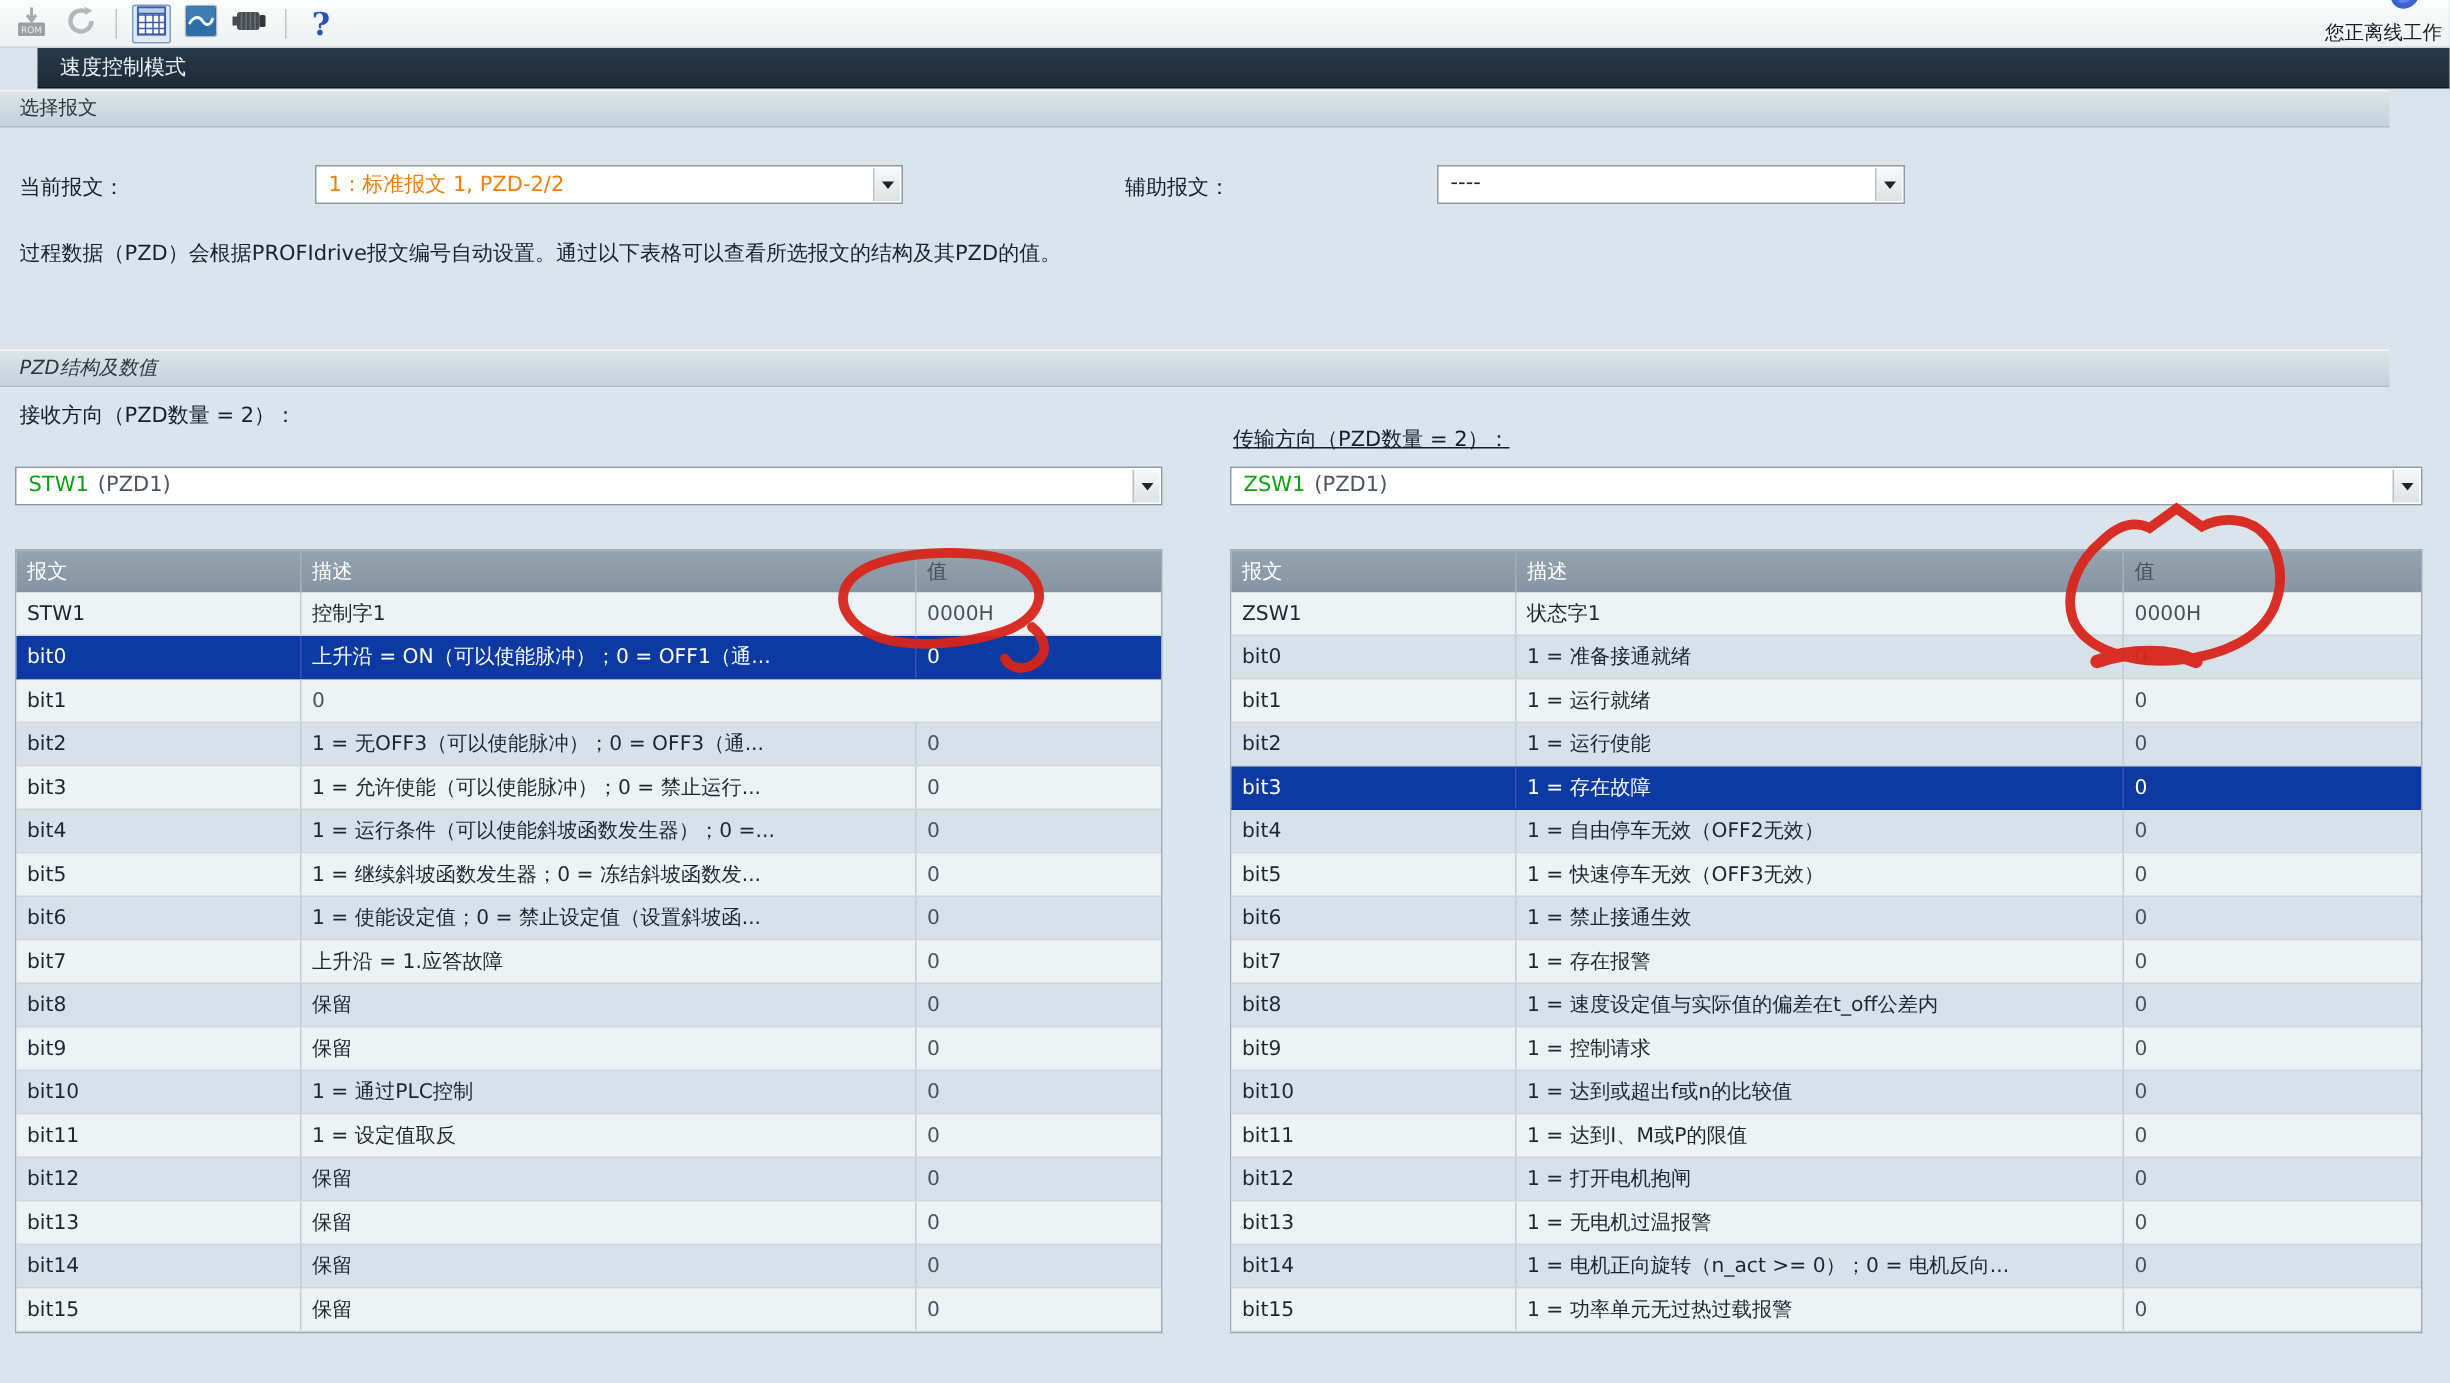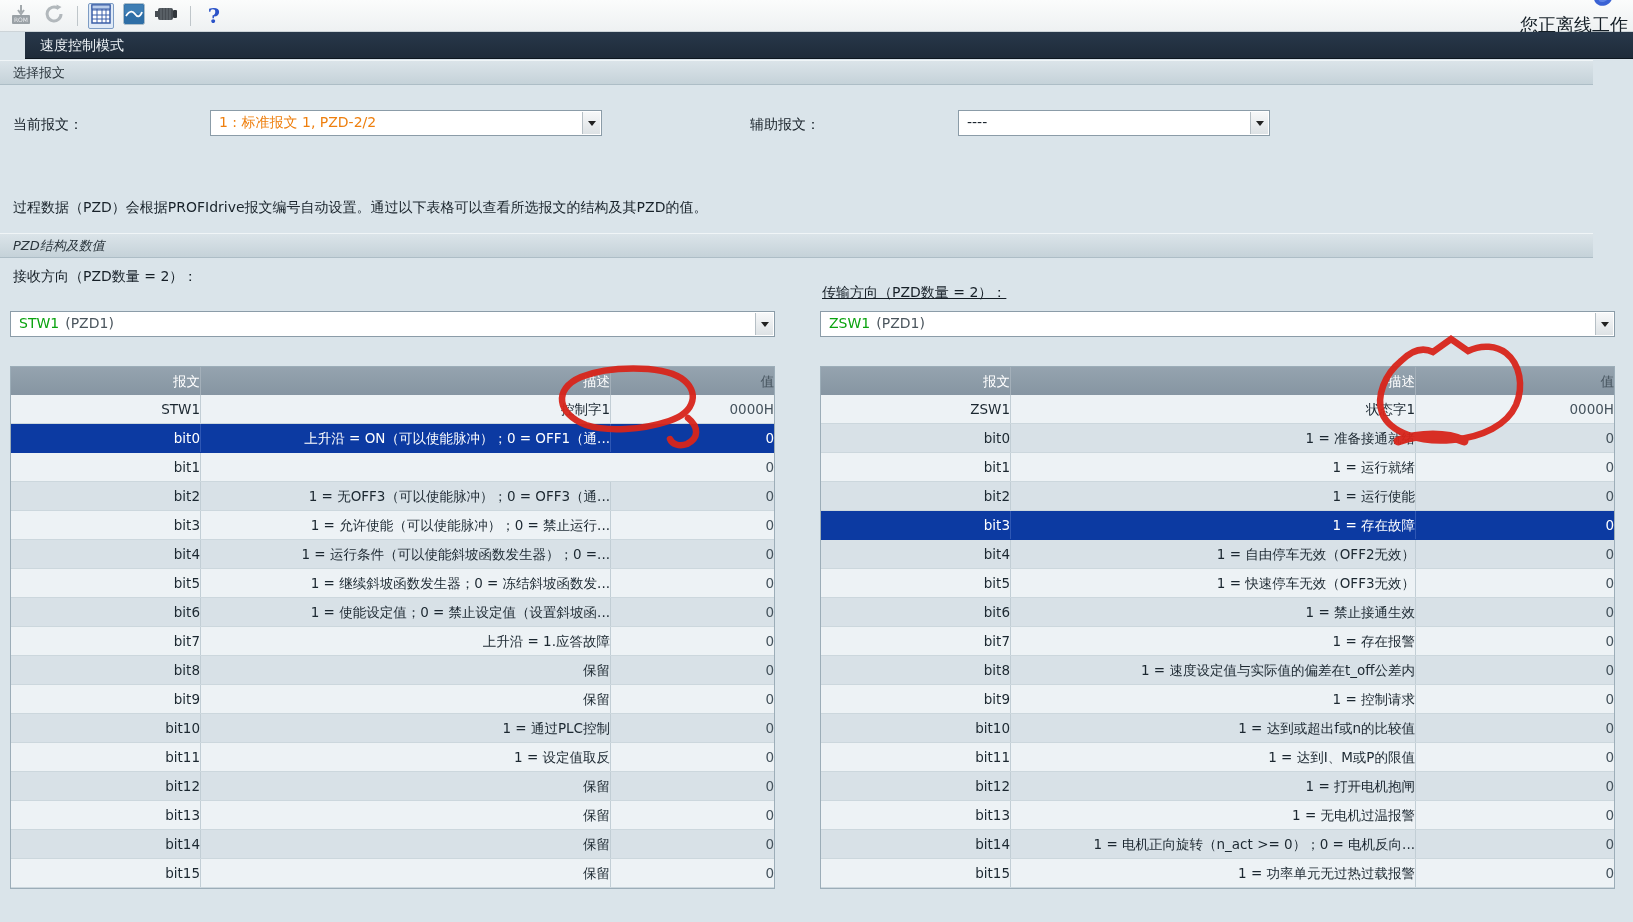--- a/index.html
+++ b/index.html
@@ -16,21 +16,21 @@
     border-bottom:1px solid #cdd4d8;
     display:flex;align-items:center;padding-left:8px;gap:7px;
   }
   .tool-btn{width:26px;height:26px;display:flex;align-items:center;justify-content:center;}
   .tool-sep{width:1px;height:20px;background:#bfc6ca;margin:0 3px;}
   .tool-tile{border-radius:2px;}
   .tile-active{background:#dfeaf7;border:1px solid #7d9cc4;box-sizing:border-box;}
   .help-q{font-family:"DejaVu Serif","Liberation Serif",serif;font-weight:bold;font-size:21px;color:#2a52c8;line-height:26px;}
   .offline-wrap{position:absolute;right:5px;top:0;height:32px;text-align:right;}
   .offline-icon{position:absolute;right:12px;top:-7px;}
-  .offline-text{position:absolute;right:0;top:13px;font-size:18px;color:#141e26;white-space:nowrap;}
+  .offline-text{position:absolute;right:0;top:13px;font-size:13px;color:#141e26;white-space:nowrap;}
   
   .titlebar{
     position:absolute;top:32px;left:0;width:1633px;height:27px;box-sizing:border-box;
     background:linear-gradient(#28384a,#1e2b39);
     border-bottom:1px solid #0d161f;
     color:#edf2f6;font-size:14px;line-height:26px;padding-left:15px;margin-left:25px;
   }
   .sectionbar{
     position:absolute;left:0;width:1593px;height:25px;box-sizing:border-box;
     background:linear-gradient(#dbe4e9,#c5d2d9);
@@ -48,25 +48,25 @@
   .sel .txt{position:absolute;left:8px;top:3px;font-size:14px;white-space:nowrap;overflow:hidden;}
   .sel .btn{
     position:absolute;right:1px;top:1px;bottom:1px;width:17px;
     background:linear-gradient(#f7f8f9,#dde2e5);border-left:1px solid #b6bfc5;
     display:flex;align-items:center;justify-content:center;
   }
   .arrow-down{width:0;height:0;border-left:4px solid transparent;border-right:4px solid transparent;border-top:5px solid #222;}
   .txt-orange{color:#ee7f0e;}
   .txt-green{color:#0aa30f;}
   .txt-gray2{color:#4a555d;margin-left:6px;}
-  .desc-par{position:absolute;left:13px;top:160px;font-size:14px;color:#18222a;white-space:nowrap;margin-top:39px;}
+  .desc-par{position:absolute;left:13px;top:160px;font-size:14px;color:#18222a;white-space:nowrap;}
   
   .ptable{
     position:absolute;top:366px;box-sizing:border-box;
-    border:1px solid #9cadb8;background:#edf2f5;text-align:right;
+    border:1px solid #9cadb8;background:#edf2f5;
   }
   #tbl-left{left:10px;width:765px;}
   #tbl-right{left:820px;width:795px;}
   .thead{display:flex;height:28px;background:linear-gradient(#95a3af,#8695a2);}
   .thcell{
     box-sizing:border-box;color:#ffffff;font-size:13.5px;line-height:28px;padding-left:7px;
     border-right:1px solid #a4b0ba;overflow:hidden;white-space:nowrap;
   }
   .trow{display:flex;height:29px;box-sizing:border-box;border-bottom:1px solid #ccd7dd;}
   .trow.light{background:#edf2f5;}

